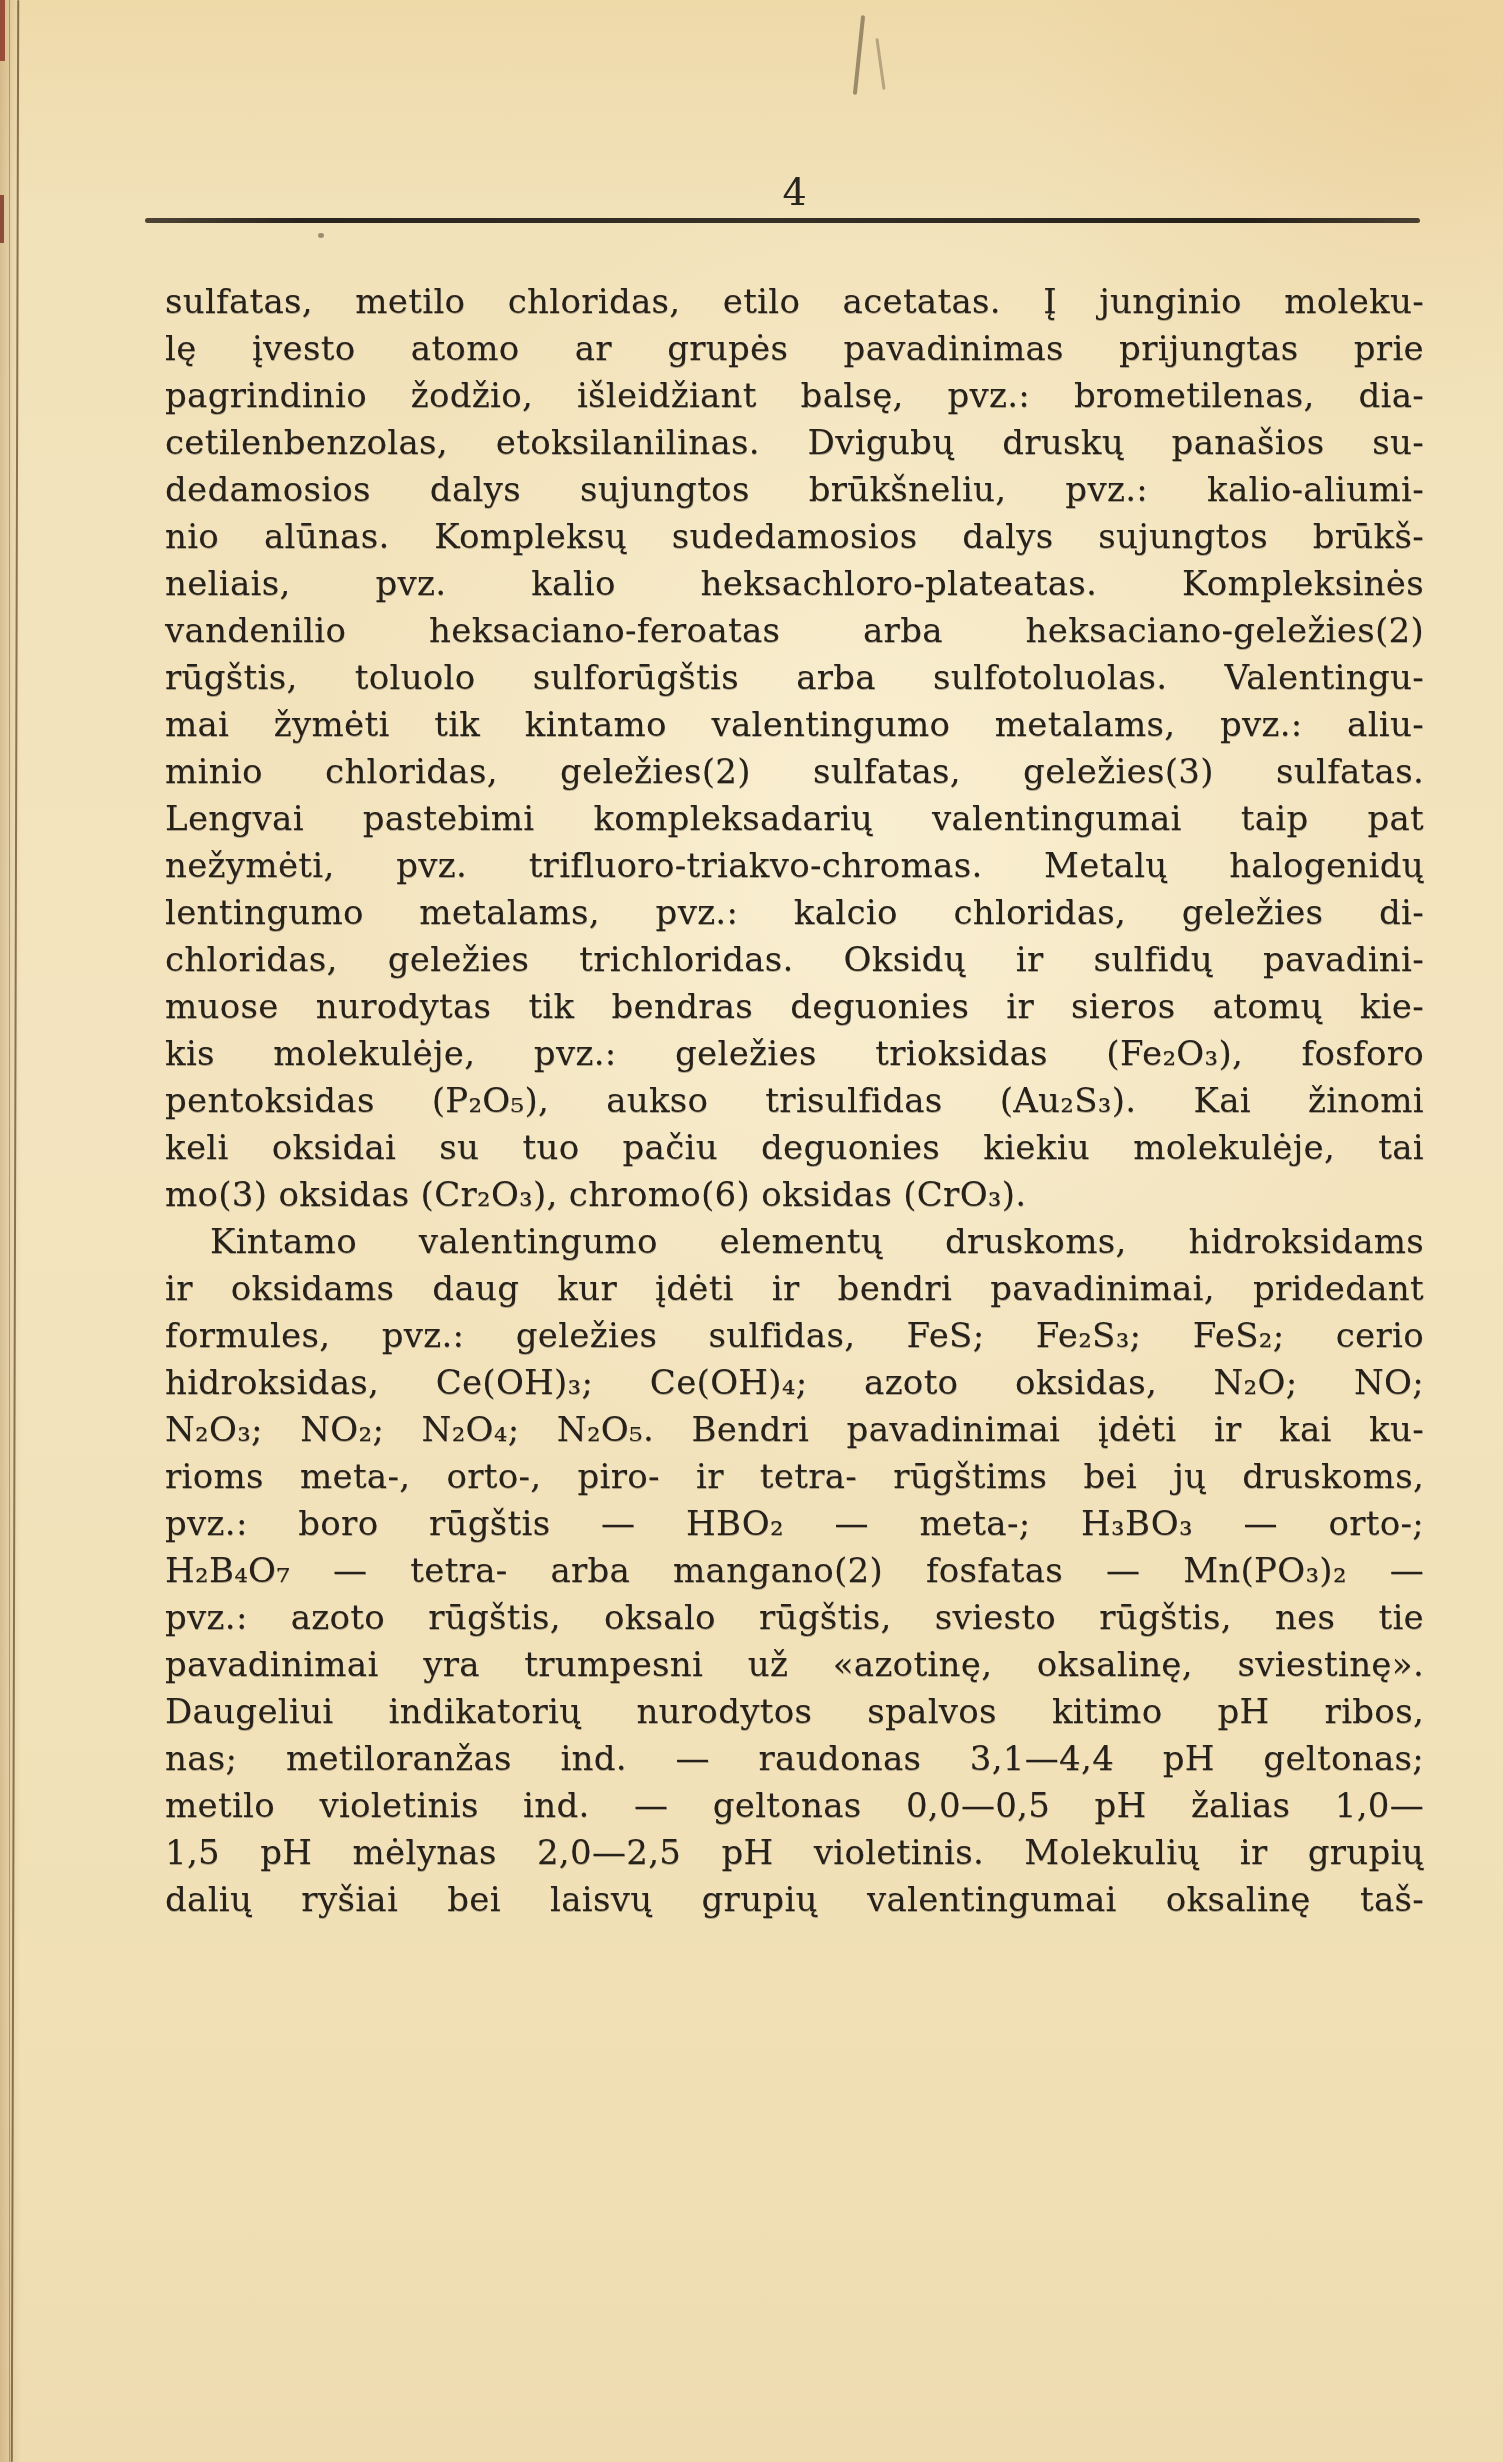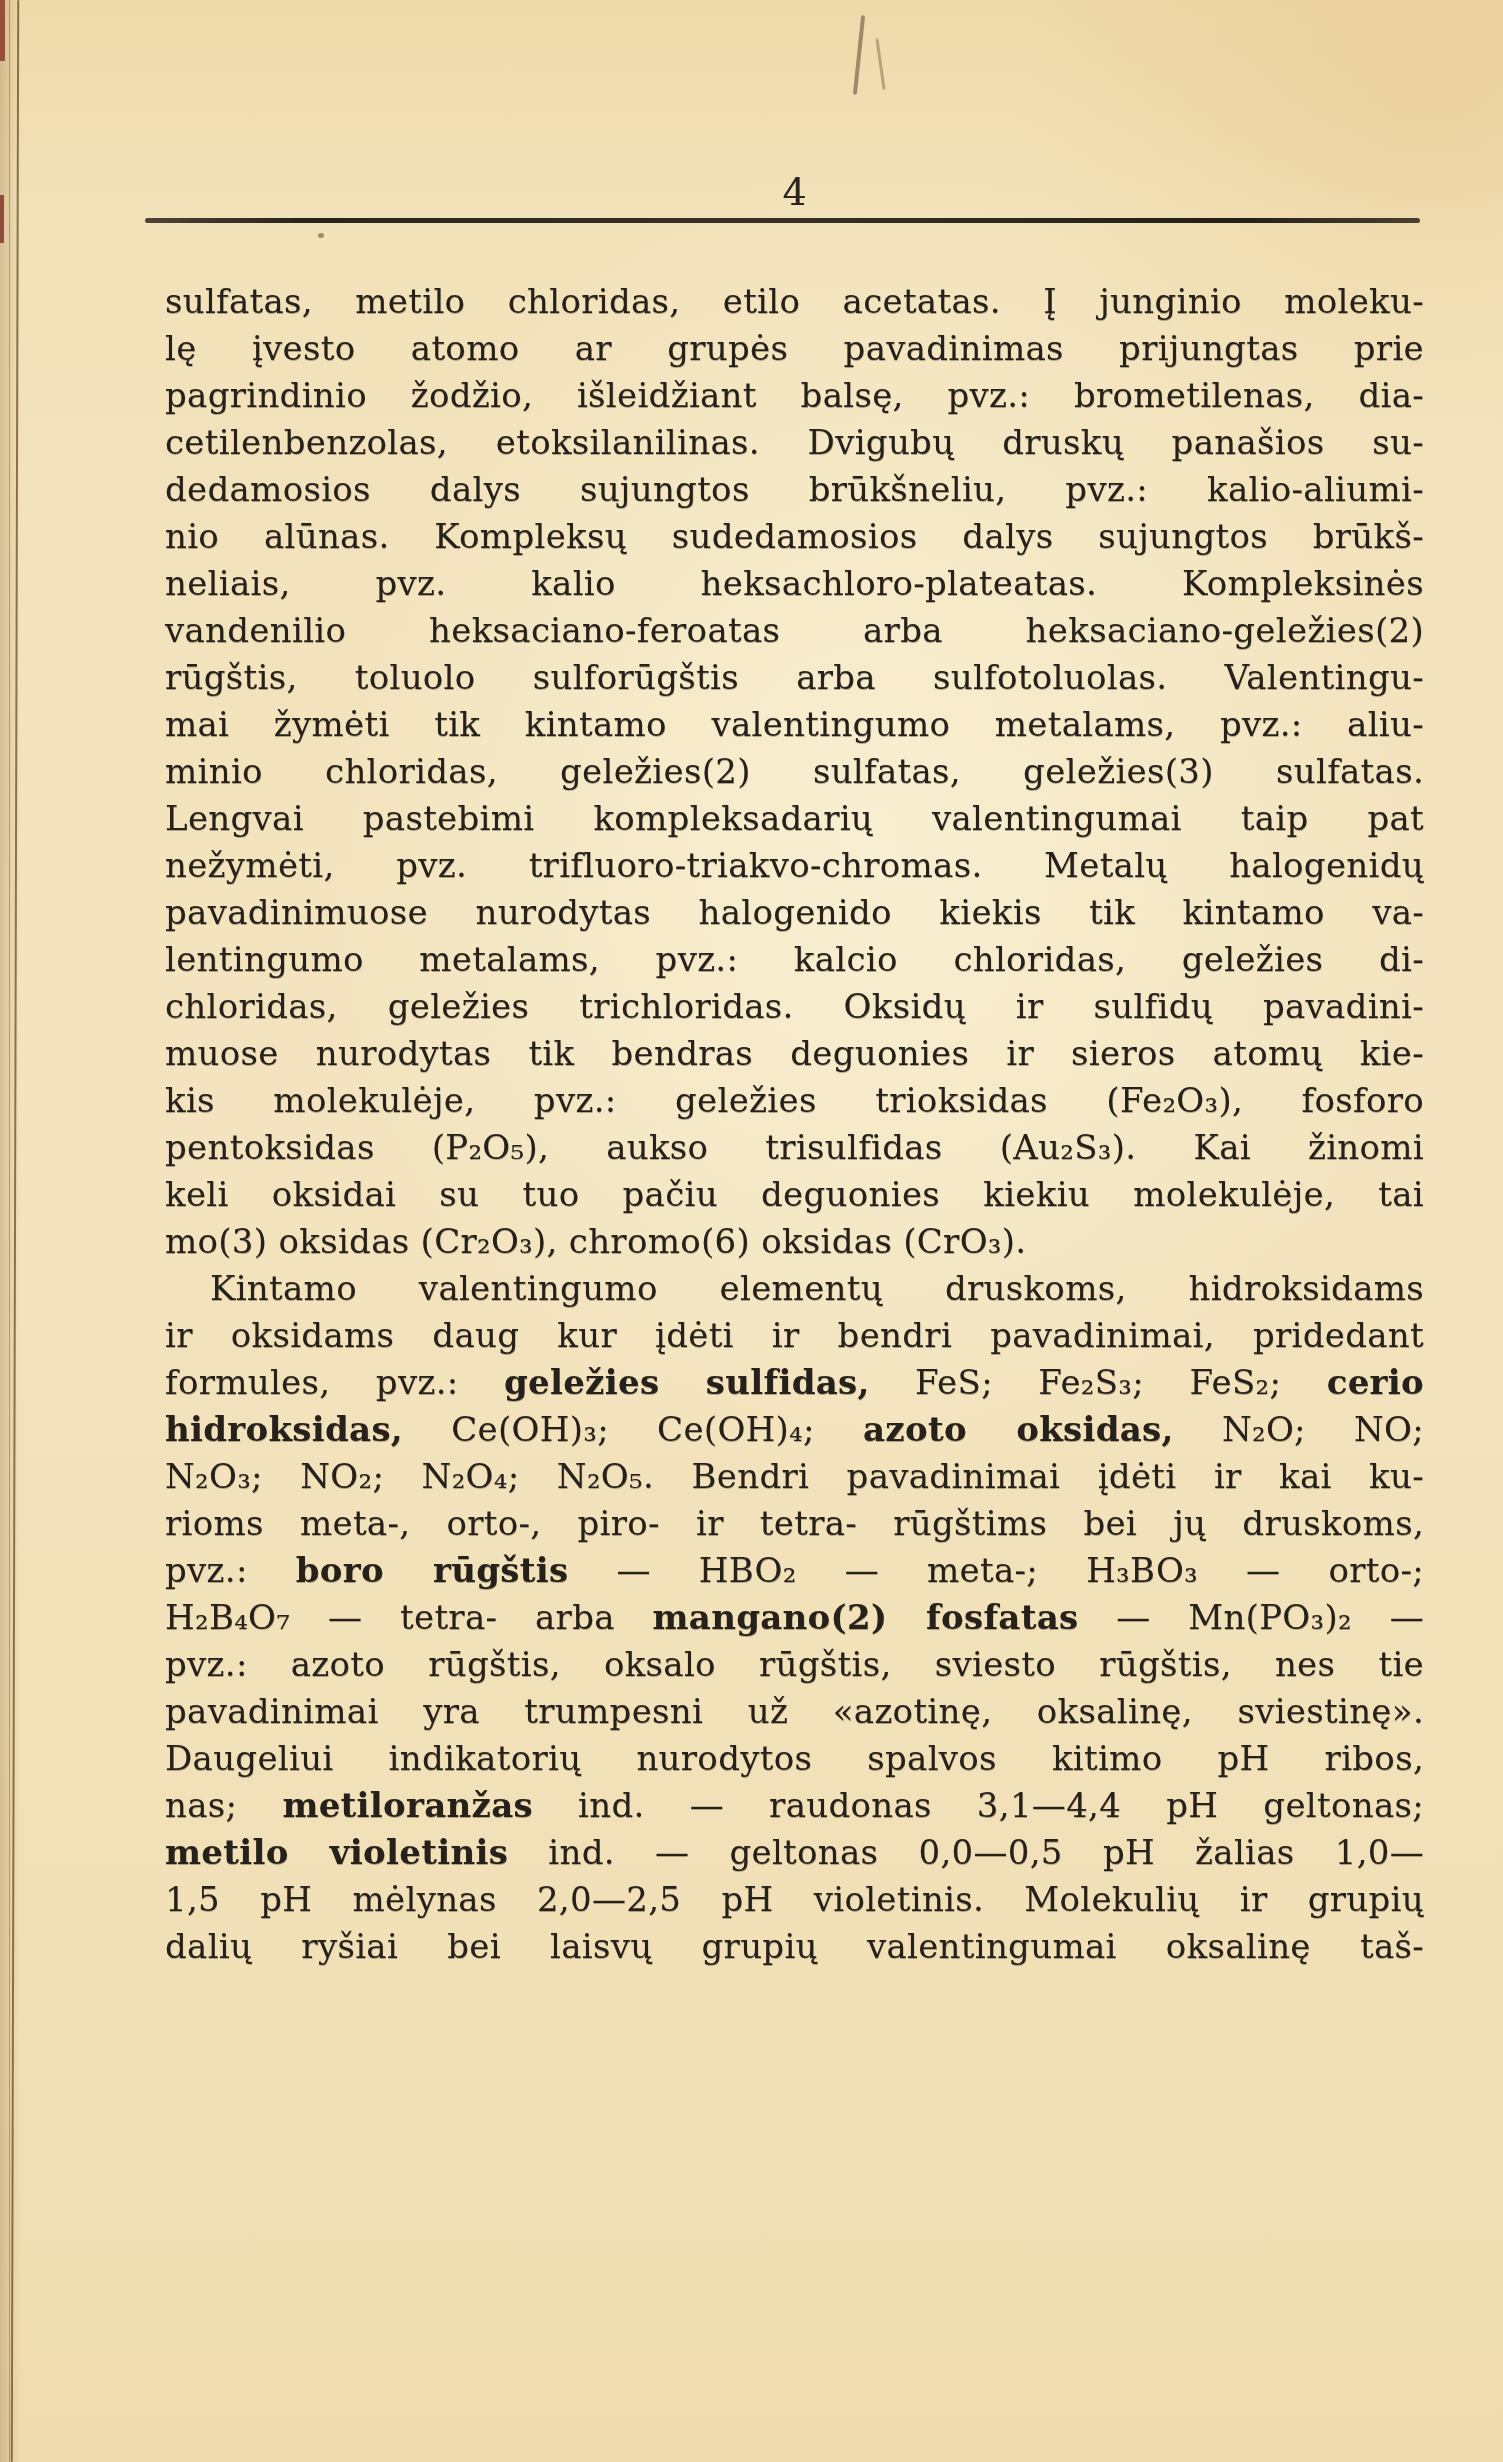--- a/index.html
+++ b/index.html
@@ -65,21 +65,21 @@
     position: absolute; left: 165px; top: 278px; width: 1259px;
   }
   .line {
     height: 47px; line-height: 47px;
     font-size: 34px; letter-spacing: 0.3px;
     white-space: nowrap;
     text-shadow: 0.3px 0.5px 0 rgba(35,28,18,0.33);
   }
   .line.j { text-align: justify; text-align-last: justify; white-space: normal; }
   .line.indent { text-indent: 45px; }
-  .b { font-weight: bold; }
+  .b { font-weight: normal; }
 </style>
 </head>
 <body>
 
 <div class="page">
   <div class="edge-strip"></div>
   <div class="crease-a"></div>
   <div class="crease-b"></div>
   <div class="corner-red-top"></div>
   <div class="corner-red-mid"></div>
@@ -97,21 +97,20 @@
       <div class="line j"><span>cetilenbenzolas, etoksilanilinas. Dvigubų druskų panašios su-</span></div>
       <div class="line j"><span>dedamosios dalys sujungtos brūkšneliu, pvz.: kalio-aliumi-</span></div>
       <div class="line j"><span>nio alūnas. Kompleksų sudedamosios dalys sujungtos brūkš-</span></div>
       <div class="line j"><span>neliais, pvz. kalio heksachloro-plateatas. Kompleksinės</span></div>
       <div class="line j"><span>vandenilio heksaciano-feroatas arba heksaciano-geležies(2)</span></div>
       <div class="line j"><span>rūgštis, toluolo sulforūgštis arba sulfotoluolas. Valentingu-</span></div>
       <div class="line j"><span>mai žymėti tik kintamo valentingumo metalams, pvz.: aliu-</span></div>
       <div class="line j"><span>minio chloridas, geležies(2) sulfatas, geležies(3) sulfatas.</span></div>
       <div class="line j"><span>Lengvai pastebimi kompleksadarių valentingumai taip pat</span></div>
       <div class="line j"><span>nežymėti, pvz. trifluoro-triakvo-chromas. Metalų halogenidų</span></div>
-      <div class="line j"><span>pavadinimuose nurodytas halogenido kiekis tik kintamo va-</span></div>
       <div class="line j"><span>lentingumo metalams, pvz.: kalcio chloridas, geležies di-</span></div>
       <div class="line j"><span>chloridas, geležies trichloridas. Oksidų ir sulfidų pavadini-</span></div>
       <div class="line j"><span>muose nurodytas tik bendras deguonies ir sieros atomų kie-</span></div>
       <div class="line j"><span>kis molekulėje, pvz.: geležies trioksidas (Fe₂O₃), fosforo</span></div>
       <div class="line j"><span>pentoksidas (P₂O₅), aukso trisulfidas (Au₂S₃). Kai žinomi</span></div>
       <div class="line j"><span>keli oksidai su tuo pačiu deguonies kiekiu molekulėje, tai</span></div>
       <div class="line"><span>mo(3) oksidas (Cr₂O₃), chromo(6) oksidas (CrO₃).</span></div>
       <div class="line j indent"><span>Kintamo valentingumo elementų druskoms, hidroksidams</span></div>
       <div class="line j"><span>ir oksidams daug kur įdėti ir bendri pavadinimai, pridedant</span></div>
       <div class="line j"><span>formules, pvz.: </span><span class="b">geležies sulfidas,</span><span> FeS; Fe₂S₃; FeS₂; </span><span class="b">cerio</span></div>

